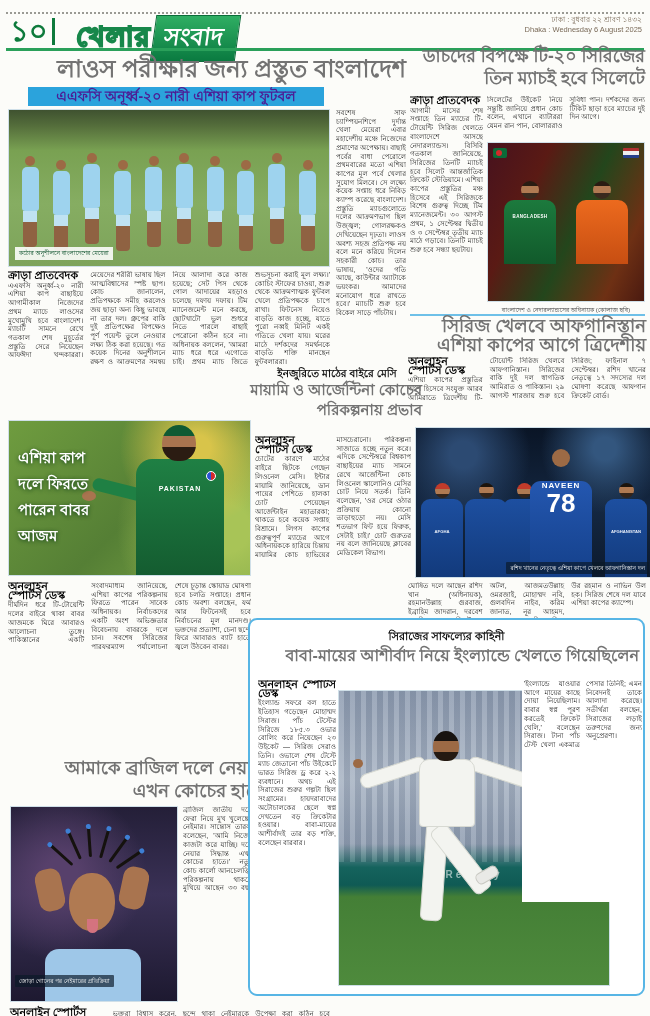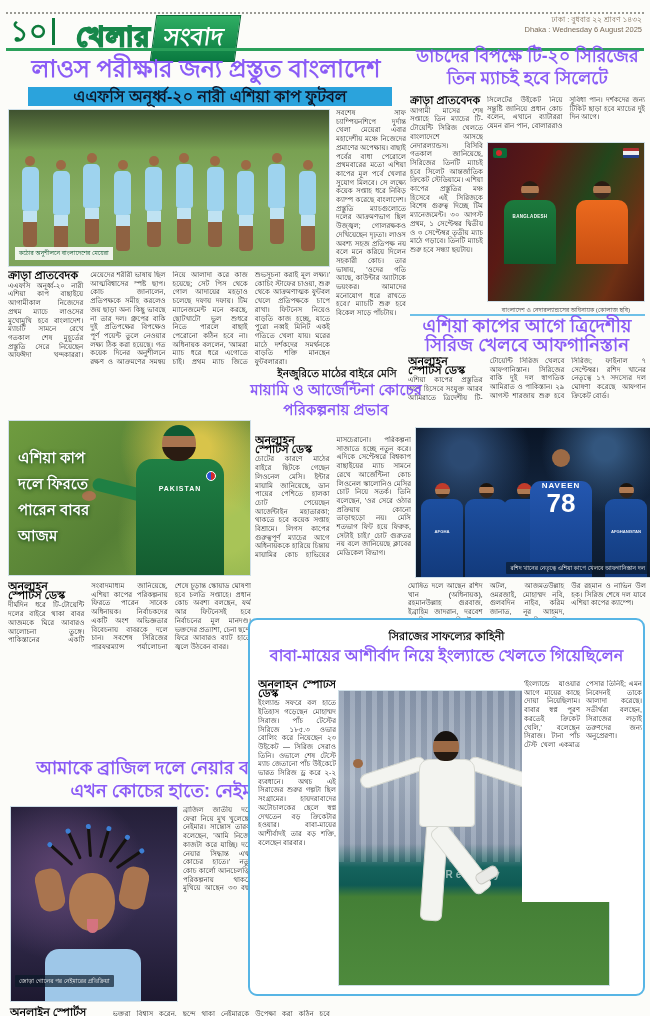--- a/index.html
+++ b/index.html
@@ -10,30 +10,30 @@
   .top-dotted{left:6px;right:6px;top:12px;height:0;border-top:2px dotted #9a9a94;}
   .page-number{left:10px;top:16px;font-size:29px;font-weight:bold;color:#0e7a3c;line-height:30px;}
   .pn-bar{left:52px;top:18px;width:3px;height:27px;background:#0e7a3c;}
   .masthead{left:76px;top:15px;display:flex;align-items:center;gap:2px;}
   .mast-w1{font-size:27px;font-weight:bold;color:#f2fff6;-webkit-text-stroke:2px #17874a;letter-spacing:1px;}
   .mast-w2{font-size:24px;font-weight:bold;color:#ffffff;background:linear-gradient(180deg,#2fae63,#0a7a40);
            padding:2px 14px 3px 10px;transform:skewX(-8deg);border:1px solid #0a6b38;}
   .dateline{right:8px;top:15px;text-align:right;font-size:7.5px;line-height:9.5px;color:#7a6a58;}
   .header-rule{left:6px;right:6px;top:48px;height:0;border-top:3px solid #2aa05a;}
   
-  .headline{font-weight:bold;color:#8b5cf6;text-align:center;}
+  .headline{font-weight:bold;color:#737373;text-align:right;}
   .txt{font-size:7px;line-height:8.7px;text-align:justify;color:#222;overflow:hidden;word-break:break-word;}
   .byline{display:block;font-weight:bold;font-size:11px;margin-bottom:2px;color:#000;}
   .kicker{font-weight:bold;text-align:center;color:#111;}
   .caption-chip{position:absolute;background:rgba(10,25,40,.68);color:#fff;font-size:5.8px;padding:1px 4px;border-radius:1px;white-space:nowrap;}
   .photo{border:1px solid #cfdfe8;box-sizing:border-box;overflow:hidden;}
   
   .laos-headline{left:6px;top:53px;width:400px;font-size:24px;line-height:32px;}
-  .laos-bar{left:28px;top:87px;width:364px;height:19px;background:#2ba3dc;color:#0f172a;font-weight:bold;
-            font-size:16px;line-height:19px;text-align:center;}
+  .laos-bar{left:28px;top:87px;width:296px;height:19px;background:#2ba3dc;color:#4c1d95;font-weight:bold;
+            font-size:14px;line-height:19px;text-align:center;}
   .laos-photo{left:8px;top:109px;width:322px;height:158px;background:
       linear-gradient(180deg,#3f5230 0%,#546d3b 10%,#79a152 26%,#86ad62 60%,#7da35a 100%);}
   .runners{position:absolute;left:0;right:0;bottom:18px;display:flex;justify-content:space-around;align-items:flex-end;padding:0 6px;}
   .runner{width:19px;height:92px;display:flex;flex-direction:column;align-items:center;}
   .runner .head{width:10px;height:10px;border-radius:50%;background:#9c6a45;}
   .runner .body{width:17px;height:44px;border-radius:5px 5px 3px 3px;background:#9ed3ee;margin-top:1px;}
   .runner .legs{width:14px;height:36px;background:linear-gradient(180deg,#bfe2f2 0 30%,#8f6242 30%);border-radius:0 0 4px 4px;}
   .runner:nth-child(2n){transform:translateY(4px);}
   .runner:nth-child(3n){transform:translateY(-3px);}
   .laos-caption{left:6px;bottom:6px;background:rgba(255,255,255,.88);color:#0a4f2a;font-size:6px;padding:1px 4px;position:absolute;white-space:nowrap;}
@@ -241,22 +241,22 @@
     </div>
     <div class="card-player cp-right">
       <div class="head"></div>
       <div class="torso"></div>
     </div>
   </div>
   <div class="abs dutch-caption">বাংলাদেশ ও নেদারল্যান্ডসের অধিনায়ক (কোলাজ ছবি)</div>
   <div class="abs divider-cyan"></div>
 
   <div class="abs headline afghan-headline">
+    <div>সিরিজ খেলবে আফগানিস্তান</div>
     <div>এশিয়া কাপের আগে ত্রিদেশীয়</div>
-    <div>সিরিজ খেলবে আফগানিস্তান</div>
   </div>
   <div class="abs txt afghan-cols-top">
     <span class="byline">অনলাইন স্পোর্টস ডেস্ক</span>
     <span>এশিয়া কাপের প্রস্তুতির অংশ হিসেবে সংযুক্ত আরব আমিরাতে ত্রিদেশীয় টি-টোয়েন্টি সিরিজ খেলবে আফগানিস্তান। সিরিজের বাকি দুই দল স্বাগতিক আমিরাত ও পাকিস্তান। ২৯ আগস্ট শারজায় শুরু হবে সিরিজ; ফাইনাল ৭ সেপ্টেম্বর। রশিদ খানের নেতৃত্বে ১৭ সদস্যের দল ঘোষণা করেছে আফগান ক্রিকেট বোর্ড।</span>
   </div>
   <div class="abs photo afghan-photo">
     <div class="af-player cap" style="left:4px">
       <div class="head"></div>
       <div class="torso">AFGHA</div>
     </div>

